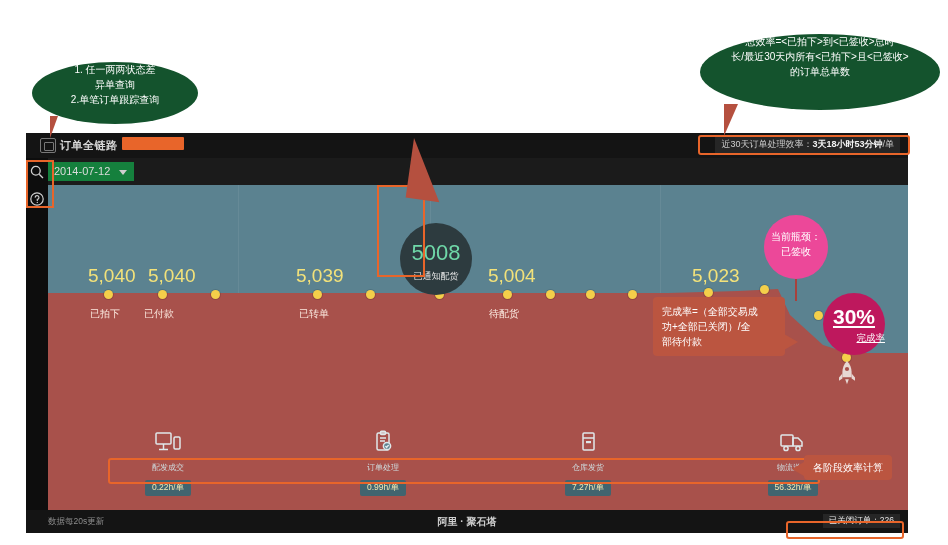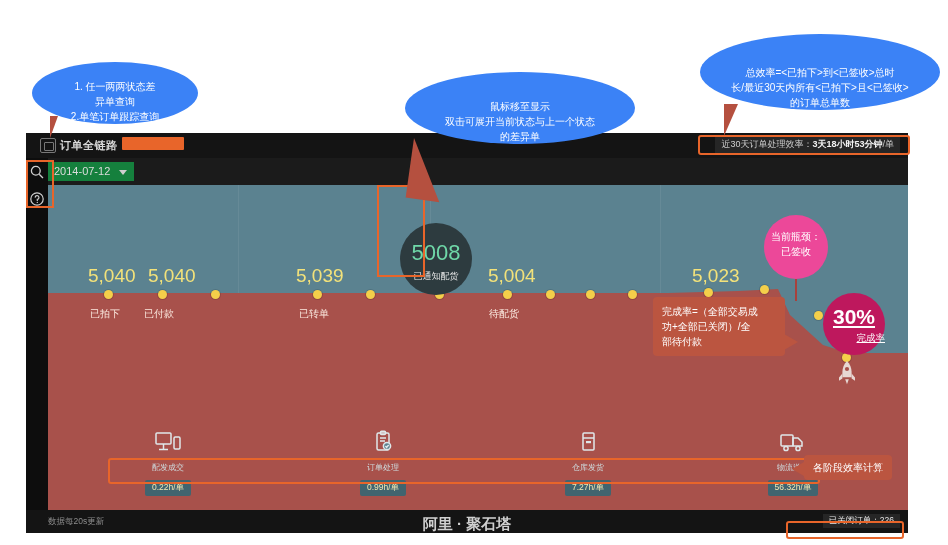--- a/index.html
+++ b/index.html
@@ -129,32 +129,32 @@
   .metric-pill {
     display: inline-block; margin-top: 7px; padding: 2px 7px;
     background: #41646f; color: #f0e7b4; font-size: 8.5px; border-radius: 2px;
   }
 
   
   .footer { position: absolute; left: 0; bottom: 0; width: 100%; height: 23px; background: #141414; }
   .footer-left { position: absolute; left: 22px; top: 6px; font-size: 8.5px; color: #8c8c8c; }
   .footer-center {
     position: absolute; left: 0; right: 0; top: 5px; text-align: center;
-    font-size: 15px; color: #d0d0d0; font-weight: bold;
+    font-size: 10px; color: #d0d0d0; font-weight: bold;
   }
   .footer-badge {
     position: absolute; right: 8px; top: 4px; padding: 1px 6px;
     background: #262626; color: #e6e6e6; font-size: 8.5px; white-space: nowrap;
   }
 
   
   .ann-ellipse {
-    position: absolute; background: #3b82f6; border-radius: 50%;
+    position: absolute; background: #14532d; border-radius: 50%;
     color: #fff; text-align: center; display: flex;
-    align-items: flex-end; justify-content: center; line-height: 1.5;
+    align-items: flex-start; justify-content: center; line-height: 1.5;
   }
   .ann-tail {
     position: absolute; width: 0; height: 0; border-style: solid;
   }
   .ann-box {
     position: absolute; background: #bb5540; color: #fff;
     border-radius: 4px; padding: 7px 9px; line-height: 1.5;
   }
   .hl-rect { position: absolute; border: 2px solid #e8652a; }
   .hl-rect-r { position: absolute; border: 2px solid #e8652a; border-radius: 3px; }
@@ -335,27 +335,20 @@
 
   <div class="ann-ellipse" style="left:32px; top:62px; width:166px; height:62px; font-size:10px;">
     <div>
       <div>1. 任一两两状态差</div>
       <div>异单查询</div>
       <div>2.单笔订单跟踪查询</div>
     </div>
   </div>
   <div class="ann-tail" style="left:50px; top:116px; border-width:22px 8px 0 0; border-color:#b5503f transparent transparent transparent;"></div>
 
-  <div class="ann-ellipse" style="left:405px; top:72px; width:230px; height:72px; font-size:10px;">
-    <div>
-      <div>鼠标移至显示</div>
-      <div>双击可展开当前状态与上一个状态</div>
-      <div>的差异单</div>
-    </div>
-  </div>
   <div class="ann-tail" style="left:414px; top:138px; border-width:60px 0 0 34px; border-color:transparent transparent transparent #b5503f; transform:rotate(8deg); transform-origin:top left;"></div>
 
   <div class="ann-ellipse" style="left:700px; top:34px; width:240px; height:76px; font-size:10px;">
     <div style="padding:0 12px;">
       <div>总效率=&lt;已拍下&gt;到&lt;已签收&gt;总时</div>
       <div>长/最近30天内所有&lt;已拍下&gt;且&lt;已签收&gt;</div>
       <div>的订单总单数</div>
     </div>
   </div>
   <div class="ann-tail" style="left:724px; top:104px; border-width:32px 14px 0 0; border-color:#b5503f transparent transparent transparent;"></div>

